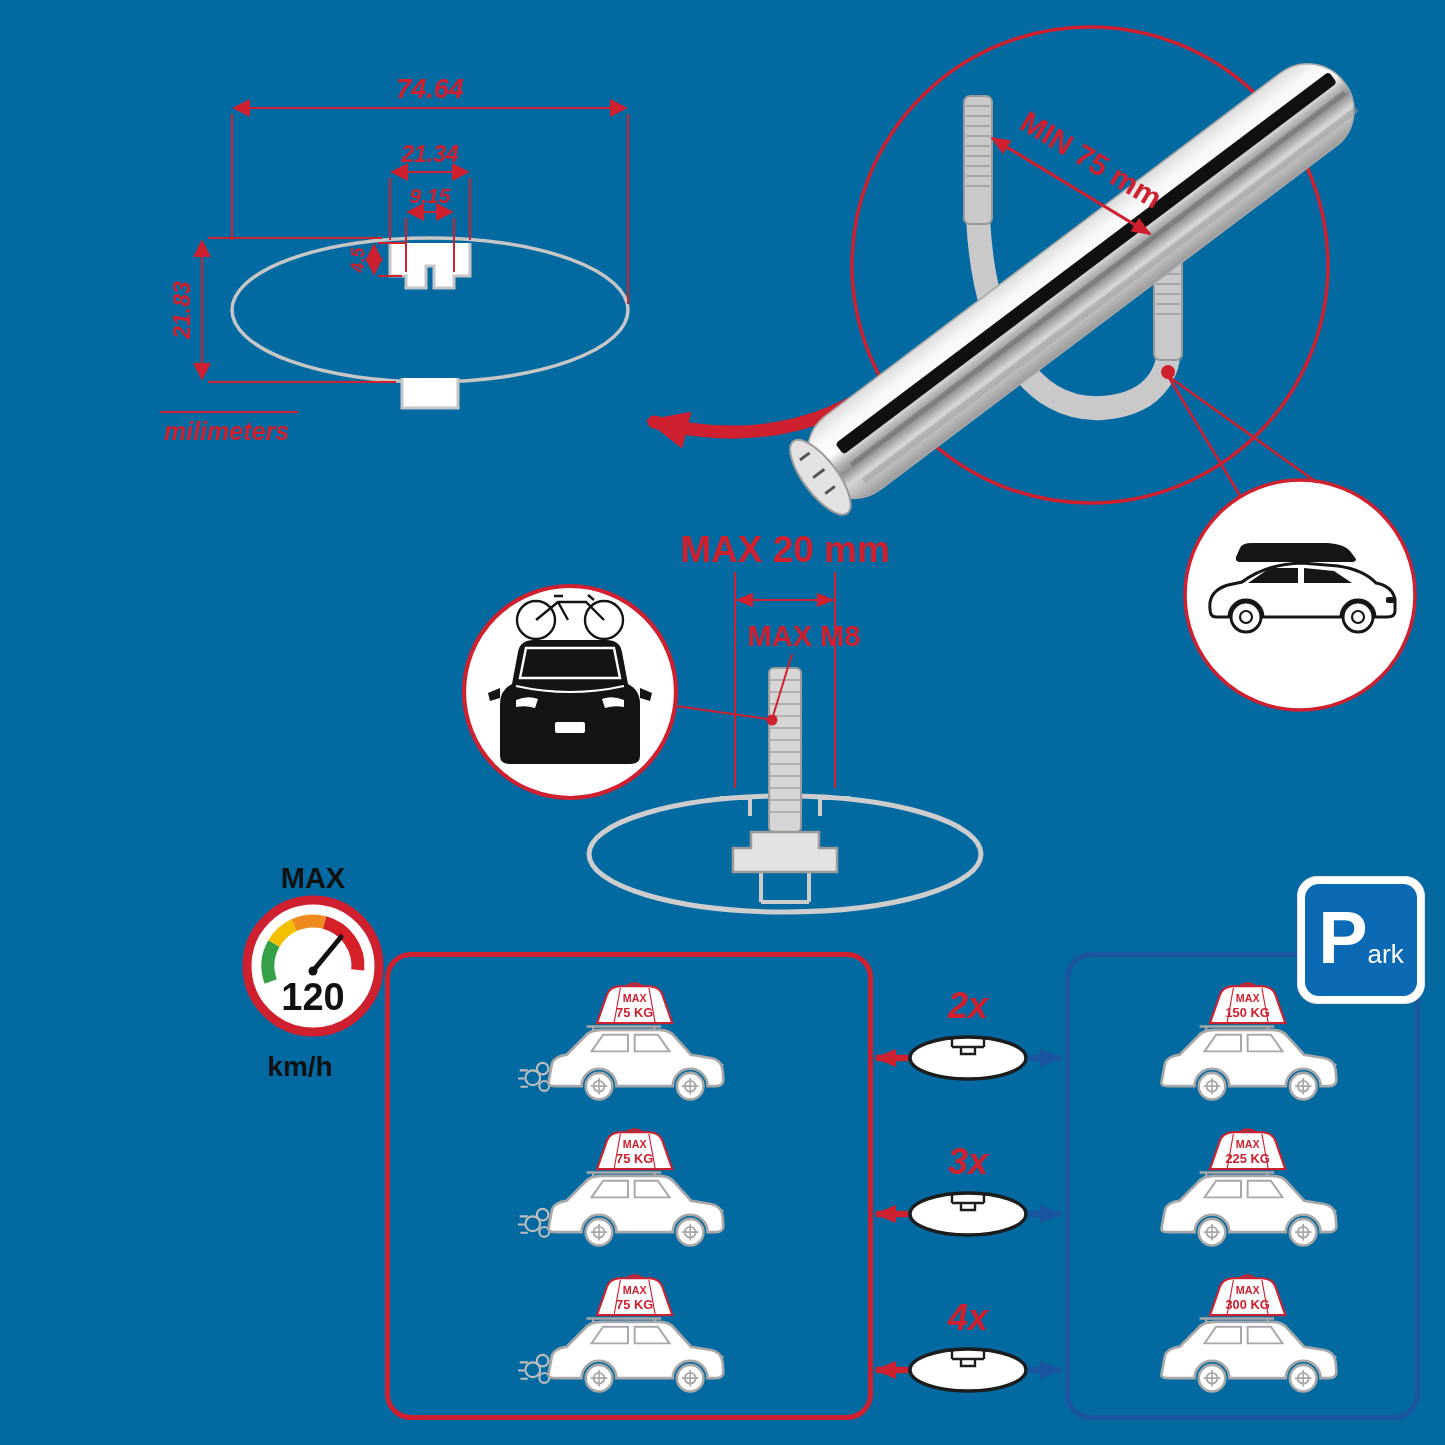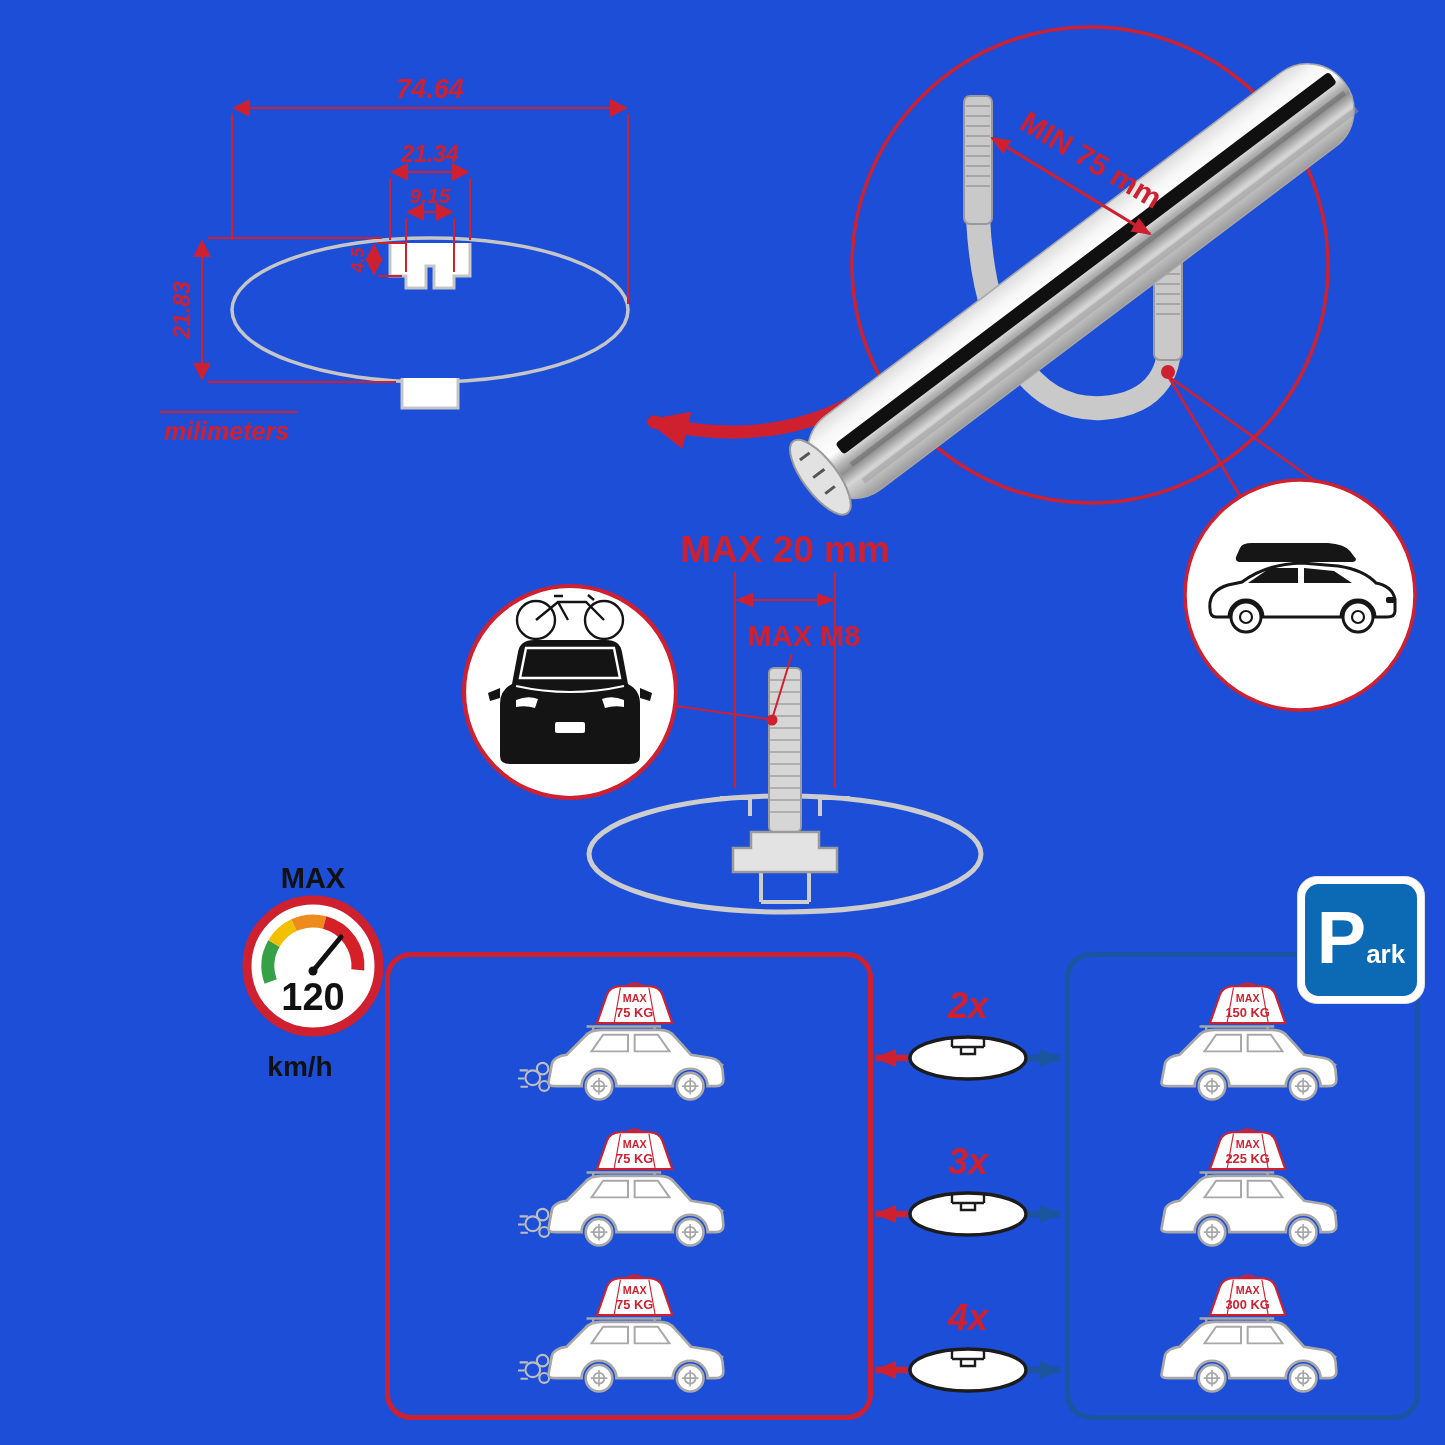--- a/index.html
+++ b/index.html
@@ -1,35 +1,35 @@
 <!DOCTYPE html>
 <html><head>
 <meta charset="utf-8">
 <style>
   html,body{margin:0;padding:0;background:#fff;}
-  .canvas{position:relative;width:1445px;height:1445px;background:#1d4ed8;
+  .canvas{position:relative;width:1445px;height:1445px;background:#0369a1;
           font-family:"Liberation Sans",sans-serif;overflow:hidden;}
   .abs{position:absolute;}
   svg text{font-family:"Liberation Sans",sans-serif;}
   .dim-num{fill:#cf2030;font-weight:bold;font-style:italic;}
   .red-label{fill:#cf2030;font-weight:bold;}
   .black-label{fill:#111111;font-weight:bold;}
   .bag-text{fill:#cf2030;font-weight:bold;}
   .box{box-sizing:border-box;border-radius:26px;display:flex;flex-direction:column;
        justify-content:space-between;align-items:center;padding:10px 0;}
   .red-box{border:5px solid #cf2030;}
   .blue-box{border:5px solid #1b55a0;}
   .car-cell{width:223px;height:146px;}
   .park-sign{box-sizing:border-box;background:#ffffff;border:1px solid #e2e2e2;
              border-radius:20px;padding:7px;z-index:5;}
   .park-inner{width:100%;height:100%;background:#0c6ab4;border-radius:14px;
               display:flex;align-items:baseline;justify-content:center;box-sizing:border-box;
               padding-top:8px;}
   .park-p{color:#fff;font-weight:bold;font-size:74px;line-height:92px;}
-  .park-ark{color:#fff;font-weight:bold;font-size:26px;}
+  .park-ark{color:#fff;font-weight:normal;font-size:26px;}
 </style>
 </head>
 <body>
 
 <div class="canvas">
 
   <svg width="0" height="0" style="position:absolute" aria-hidden="true">
     <defs>
       <symbol id="sym-roofbag" viewBox="0 0 130 64">
         <path d="M 54,10 Q 65,2 76,10" fill="none" stroke="#cf2030" stroke-width="3"></path>

